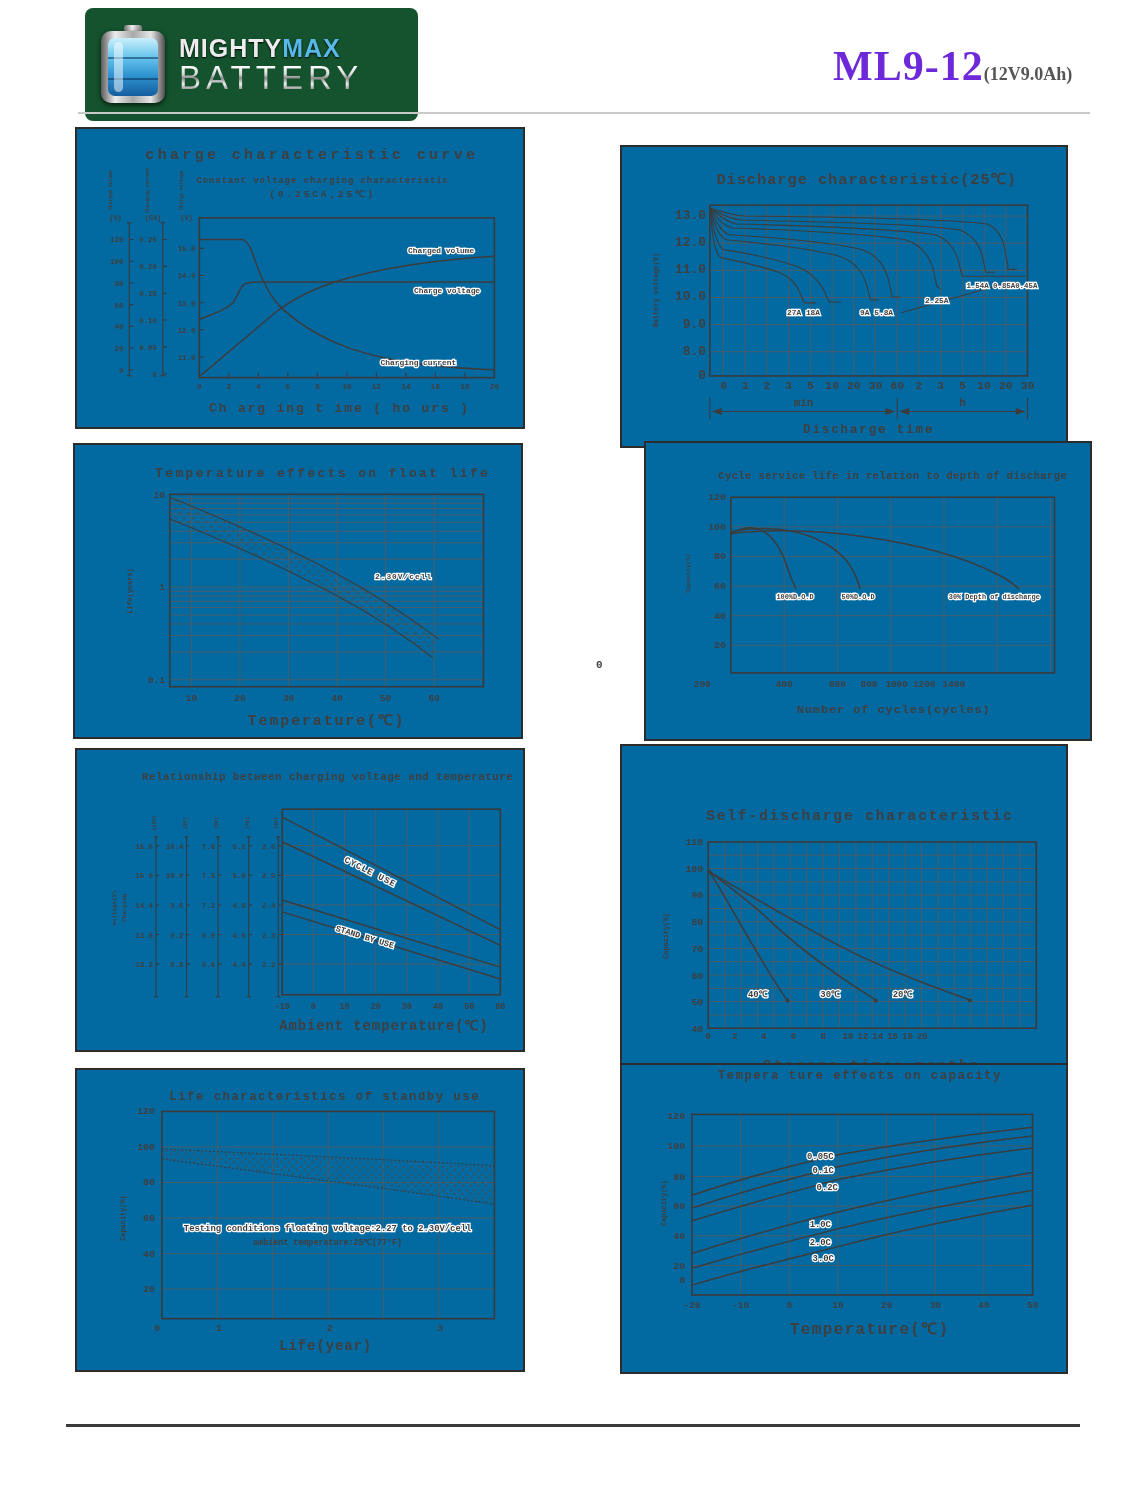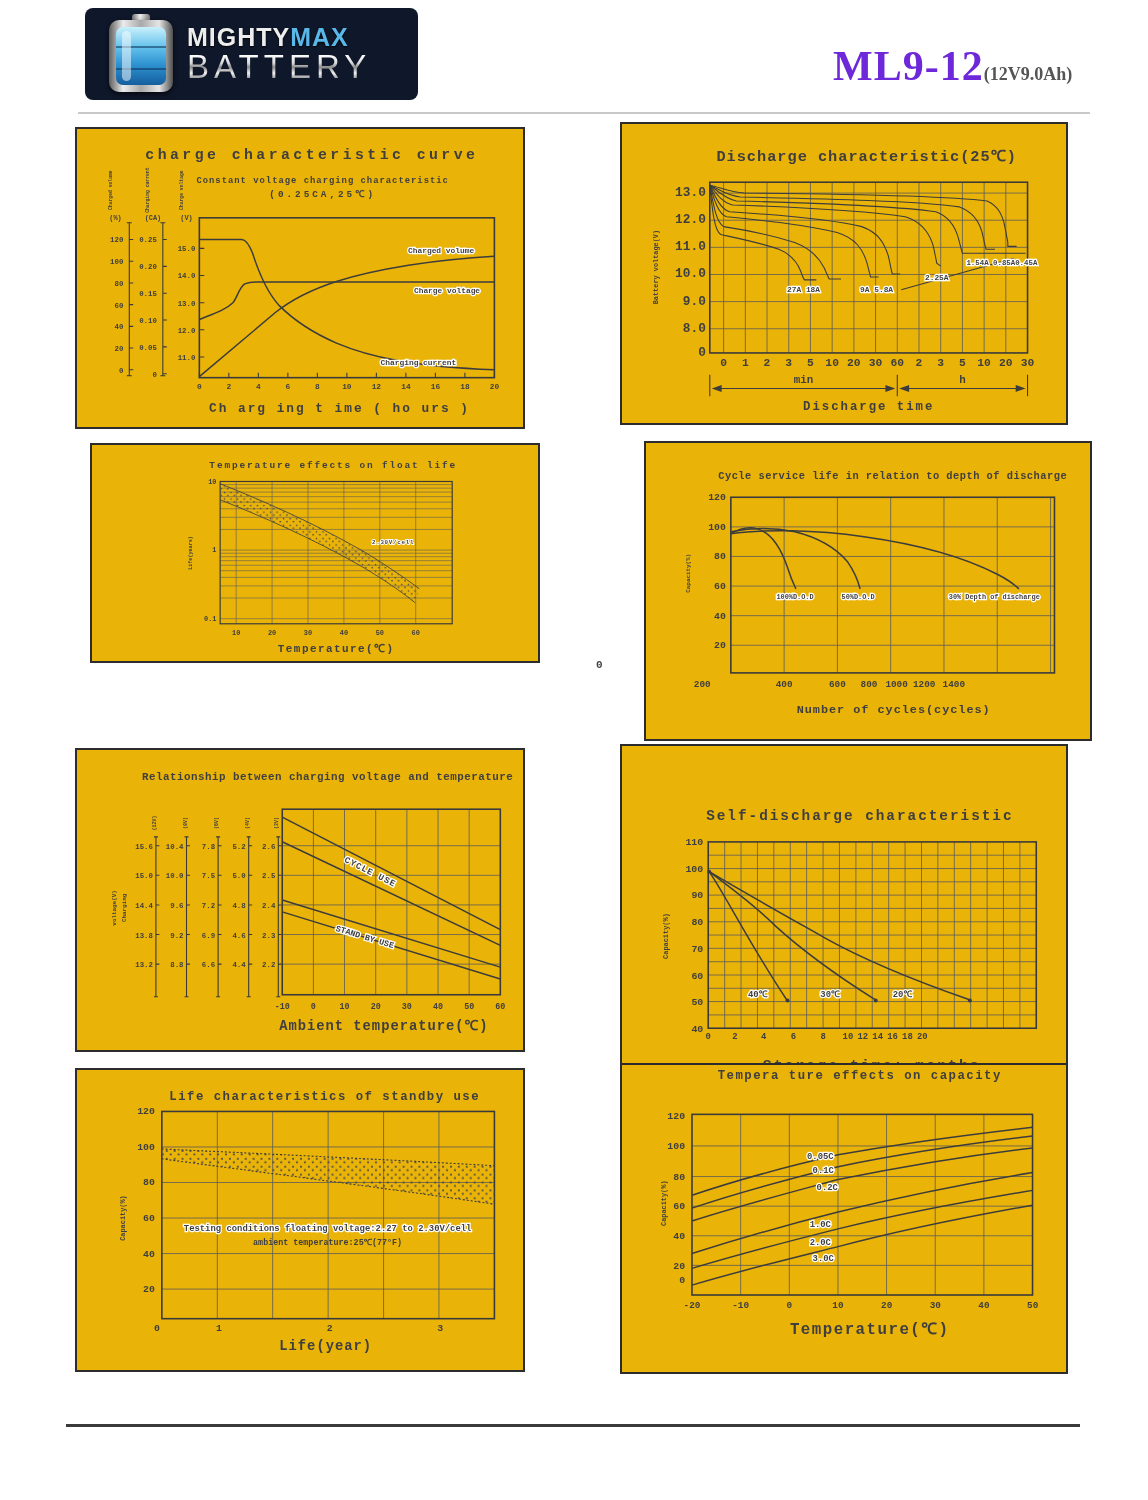--- a/index.html
+++ b/index.html
@@ -1,20 +1,20 @@
 <!DOCTYPE html>
 <html><head>
 <meta charset="utf-8">
 <style>
   html,body{margin:0;padding:0;background:#fff}
   .page{position:relative;width:1148px;height:1500px;background:#fff;overflow:hidden;
         font-family:"Liberation Sans",sans-serif}
   
-  .logo{position:absolute;left:85px;top:8px;width:333px;height:92px;background:#0f172a;
-        border-radius:8px;display:flex;align-items:center;box-sizing:border-box;padding-left:20px}
+  .logo{position:absolute;left:85px;top:8px;width:333px;height:113px;background:#14532d;
+        border-radius:8px;display:flex;align-items:center;box-sizing:border-box;padding-left:12px}
   .batt{position:relative;width:64px;height:80px;margin:0 14px 0 4px;flex:0 0 auto}
   .batt-cap{position:absolute;left:23px;top:0;width:18px;height:9px;border-radius:3px;
         background:linear-gradient(90deg,#6f6f6f,#f0f0f0 45%,#7a7a7a)}
   .batt-body{position:absolute;left:0;top:6px;width:64px;height:72px;border-radius:10px;
         background:linear-gradient(90deg,#5c5c5c,#ececec 22%,#a8a8a8 50%,#e6e6e6 78%,#4f4f4f);
         box-shadow:0 2px 5px rgba(0,0,0,.7)}
   .batt-core{position:absolute;left:7px;top:13px;width:50px;height:58px;border-radius:7px;overflow:hidden;
         background:linear-gradient(180deg,#c9f0fb,#63c1ec 35%,#2e92d0 65%,#155e9e)}
   .seg{height:33.3%;border-bottom:2px solid rgba(10,50,90,.55)}
   .batt-shine{position:absolute;left:13px;top:17px;width:9px;height:50px;border-radius:5px;background:rgba(255,255,255,.5)}
@@ -23,21 +23,21 @@
   .lg-r2{font-weight:400;font-size:33px;letter-spacing:5px;line-height:1;
         background:linear-gradient(180deg,#fff 15%,#d8d8d8 40%,#8a8a8a 52%,#f0f0f0 70%,#666 95%);
         -webkit-background-clip:text;background-clip:text;color:transparent}
   .model{position:absolute;left:833px;top:42px;font-family:"Liberation Serif",serif;white-space:nowrap}
   .model .mdl{font-size:42px;font-weight:700;color:#6d28d9;letter-spacing:1px}
   .model .spec{font-size:18px;font-weight:700;color:#555}
   .hdr-line{position:absolute;left:78px;top:112px;width:1012px;height:2px;background:#c9c9c9}
   .bot-line{position:absolute;left:66px;top:1424px;width:1014px;height:3px;background:#3a3a3a}
   .stray{position:absolute;font-family:"Liberation Mono",monospace;font-weight:700;font-size:11px;color:#444}
   
-  .box{position:absolute;border:2px solid #2c2c2c;background:#eab308;box-sizing:border-box}
+  .box{position:absolute;border:2px solid #2c2c2c;background:#0369a1;box-sizing:border-box}
   .box svg{position:absolute;left:0;top:0;width:100%;height:100%}
   svg text{font-family:"Liberation Mono",monospace;font-weight:700;fill:#3f3f3f}
   svg .halo{stroke:#fff;stroke-width:2.5px;paint-order:stroke}
   svg .grid{stroke:#5a5a5a;stroke-width:.8;fill:none}
   svg .frame{stroke:#3a3a3a;stroke-width:1.6;fill:none}
   svg .decor{stroke:#3a3a3a;stroke-width:1.1;fill:none}
   svg .curve{stroke:#3c3c3c;stroke-width:1.5;fill:none}
   svg .thin{stroke:#3c3c3c;stroke-width:1.1;fill:none}
   svg .dotband{stroke:none}
 </style>
@@ -120,21 +120,21 @@
       <path class="curve" d="M123,251 C150,228 175,207 200,186 C235,158 285,146 335,138 C375,132 405,130 422,129"></path>
       <path class="curve" d="M123,193 C138,187 150,183 157,176 C162,170 163,161 169,157 Q174,155 182,155 L422,155"></path>
       <path class="curve" d="M123,112 L166,112 C170,112 173,116 177,126 C184,148 193,167 204,179 C219,194 239,207 262,217 C295,231 340,241 422,244"></path>
       <text class="halo" x="368" y="126" text-anchor="middle" font-size="8">Charged volume</text>
       <text class="halo" x="374" y="166" text-anchor="middle" font-size="8">Charge voltage</text>
       <text class="halo" x="345" y="239" text-anchor="middle" font-size="8">Charging current</text>
       <text x="265" y="287" text-anchor="middle" font-size="13" letter-spacing="2">Ch arg ing t ime ( ho urs )</text>
     </svg>
   </section>
 
-  <section class="box" style="left:620px;top:122px;width:448px;height:303px">
+  <section class="box" style="left:620px;top:145px;width:448px;height:303px">
     <svg viewBox="0 0 448 303">
       <text x="247" y="38" text-anchor="middle" font-size="15.5" letter-spacing="1">Discharge characteristic(25℃)</text>
       <text transform="rotate(-90 36 145)" x="36" y="145" text-anchor="middle" font-size="7">Battery voltage(V)</text>
       <path class="grid" d="M102,59V232M124,59V232M146,59V232M168,59V232M190,59V232M212,59V232M234,59V232M256,59V232M278,59V232M300,59V232M322,59V232M344,59V232M366,59V232M388,59V232 M88,70H410M88,97.5H410M88,125H410M88,152.5H410M88,180H410M88,207.5H410"></path>
       <rect class="frame" x="88" y="59" width="322" height="173"></rect>
       <g>
         <path class="thin" d="M88,62 C91,92 93,108 99,112 C122,117 142,121 158,127 C170,132 177,141 180,149 C182,154 183,157 184,158 L196,158"></path>
         <path class="thin" d="M88,62 C92,85 95,100 102,104 C128,108 152,113 174,120 C190,126 199,136 204,146 C206,151 208,155 209,157 L221,157"></path>
         <path class="thin" d="M88,62 C93,79 97,91 105,94 C145,98 185,102 217,110 C236,116 243,127 247,140 C249,147 250,152 251,155 L259,155"></path>
         <path class="thin" d="M88,62 C94,75 99,86 108,89 C156,92 208,96 242,104 C259,110 265,121 269,134 C271,143 272,149 273,152 L281,152"></path>
@@ -175,21 +175,21 @@
           <text x="410" y="245">30</text>
         </g>
       <path class="thin" d="M88,254V276 M278,254V276 M410,254V276 M98,268H268 M288,268H400"></path>
       <path fill="#3c3c3c" d="M90,268l10,-3.5v7z M276,268l-10,-3.5v7z M280,268l10,-3.5v7z M408,268l-10,-3.5v7z"></path>
       <text x="183" y="262" text-anchor="middle" font-size="11">min</text>
       <text x="344" y="262" text-anchor="middle" font-size="11">h</text>
       <text x="249" y="290" text-anchor="middle" font-size="12.5" letter-spacing="2">Discharge time</text>
     </svg>
   </section>
 
-  <section class="box" style="left:90px;top:443px;width:450px;height:220px">
+  <section class="box" style="left:73px;top:443px;width:450px;height:296px">
     <svg viewBox="0 0 450 296">
       <defs>
         <pattern id="dots3" width="9" height="9" patternUnits="userSpaceOnUse">
           <circle cx="2" cy="2" r="1.1" fill="#4a4a4a"></circle>
             <circle cx="6.5" cy="6" r="1.1" fill="#4a4a4a"></circle>
         </pattern>
       </defs>
       <text x="250" y="32" text-anchor="middle" font-size="13" letter-spacing="2.5">Temperature effects on float life</text>
       <text transform="rotate(-90 57 148)" x="57" y="148" text-anchor="middle" font-size="7">Life(years)</text>
       <path class="grid" d="M95,54.3H413M95,59.1H413M95,64.5H413M95,70.8H413M95,78.3H413M95,87.4H413M95,99.1H413M95,115.7H413M95,144H413M95,148.3H413M95,153.1H413M95,158.5H413M95,164.8H413M95,172.3H413M95,181.4H413M95,193.1H413M95,209.7H413M95,238H413 M117,50V245M166.2,50V245M215.4,50V245M264.6,50V245M313.8,50V245M363,50V245"></path>

